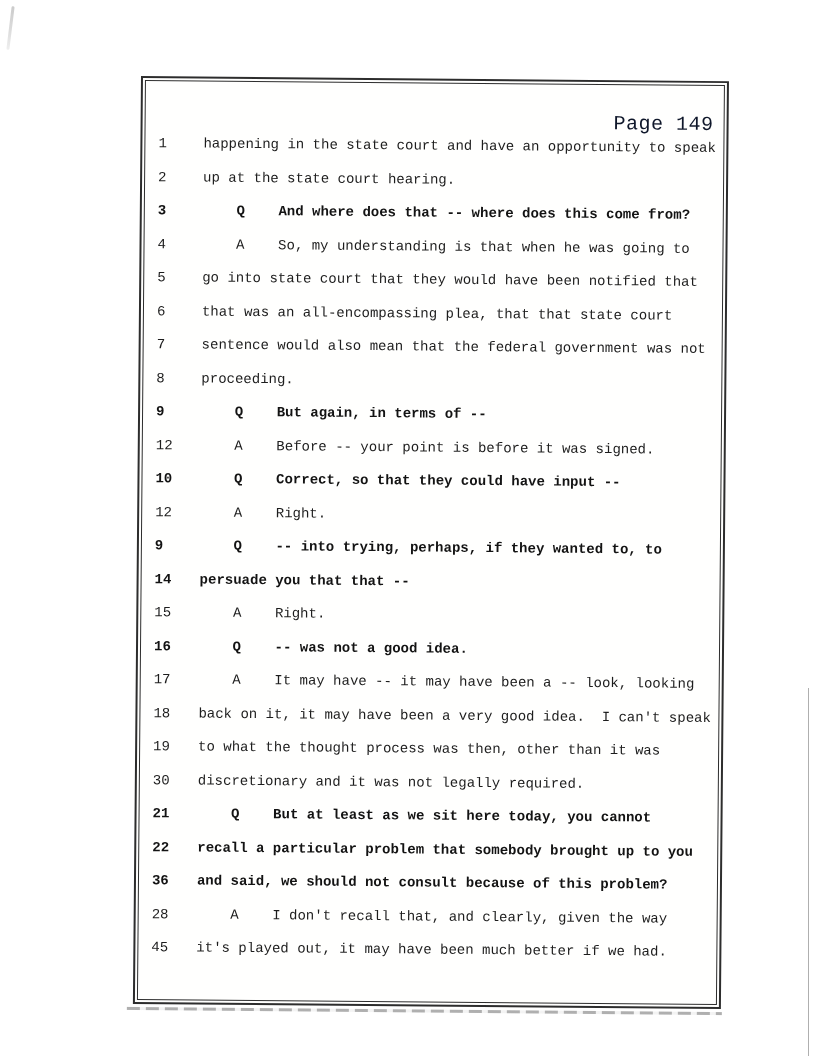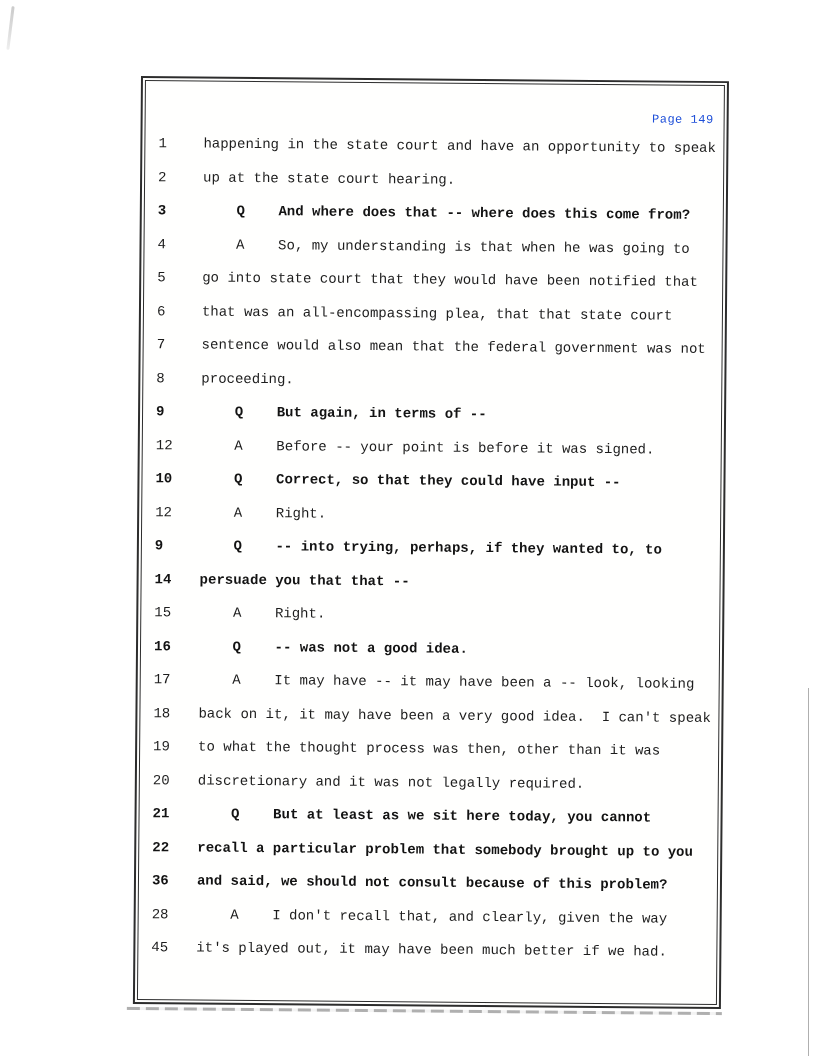--- a/index.html
+++ b/index.html
@@ -43,21 +43,21 @@
       rgba(190,190,190,.18) 13px 19px);
     filter: blur(.4px);
   }
   .inner {
     position: absolute; inset: 2px;
     border: 1px solid #2d2d2d;
   }
 
   .page-label {
     position: absolute; top: 27px; right: 10px;
-    font-size: 12px; color: #1d4ed8; letter-spacing: .5px;
+    font-size: 20px; color: #0f172a; letter-spacing: .5px;
     white-space: pre;
   }
 
   .lines { position: absolute; top: 46px; left: 0; right: 0; }
   .t-line {
     height: 33.5px; line-height: 33.5px;
     font-size: 14px; color: #1d1d1d;
     white-space: pre;
     padding-left: 13px;
   }
@@ -106,21 +106,21 @@
   <div class="t-line"><span class="ln">15</span><span class="tx"><span class="qa">A</span><span class="body">Right.</span></span></div>
 
   <div class="t-line bold"><span class="ln">16</span><span class="tx"><span class="qa">Q</span><span class="body">-- was not a good idea.</span></span></div>
 
   <div class="t-line"><span class="ln">17</span><span class="tx"><span class="qa">A</span><span class="body">It may have -- it may have been a -- look, looking</span></span></div>
 
   <div class="t-line"><span class="ln">18</span><span class="tx"><span class="qa"></span><span class="body">back on it, it may have been a very good idea.  I can't speak</span></span></div>
 
   <div class="t-line"><span class="ln">19</span><span class="tx"><span class="qa"></span><span class="body">to what the thought process was then, other than it was</span></span></div>
 
-  <div class="t-line"><span class="ln">20</span><span class="tx"><span class="qa"></span><span class="body">discretionary and it was not legally required.</span></span></div>
+  <div class="t-line"><span class="ln">30</span><span class="tx"><span class="qa"></span><span class="body">discretionary and it was not legally required.</span></span></div>
 
   <div class="t-line bold"><span class="ln">21</span><span class="tx"><span class="qa">Q</span><span class="body">But at least as we sit here today, you cannot</span></span></div>
 
   <div class="t-line bold"><span class="ln">22</span><span class="tx"><span class="qa"></span><span class="body">recall a particular problem that somebody brought up to you</span></span></div>
 
   <div class="t-line bold"><span class="ln">36</span><span class="tx"><span class="qa"></span><span class="body">and said, we should not consult because of this problem?</span></span></div>
 
   <div class="t-line"><span class="ln">28</span><span class="tx"><span class="qa">A</span><span class="body">I don't recall that, and clearly, given the way</span></span></div>
 
   <div class="t-line"><span class="ln">45</span><span class="tx"><span class="qa"></span><span class="body">it's played out, it may have been much better if we had.</span></span></div>

